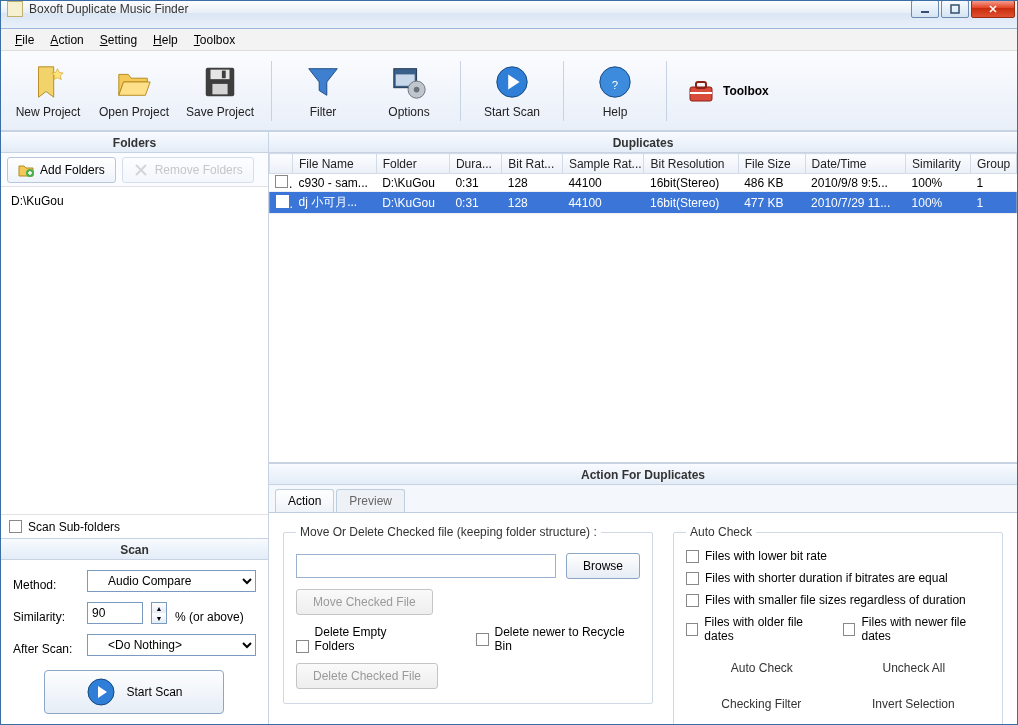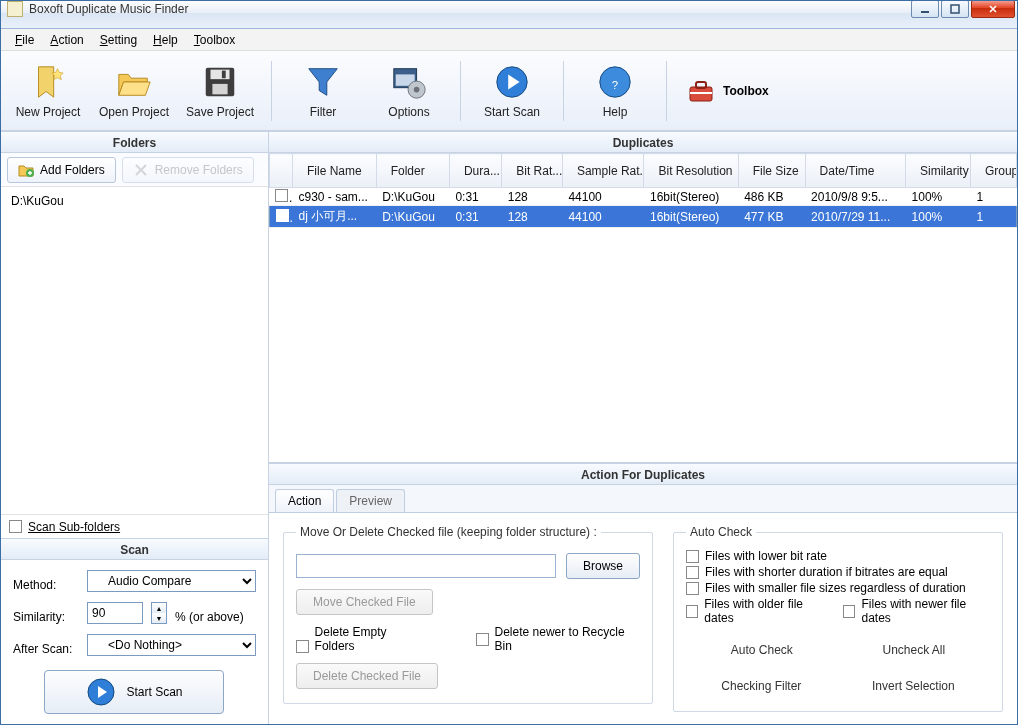--- a/index.html
+++ b/index.html
@@ -35,57 +35,57 @@
 .right { flex: 1; display: flex; flex-direction: column; }
 
 .panel-title { height: 22px; background: linear-gradient(#f8fbff,#e3ecf7); border-top: 1px solid #c7d3e3; border-bottom: 1px solid #c7d3e3; text-align: center; line-height: 22px; font-weight: bold; color: #333; }
 
 .folder-tools { height: 34px; display: flex; align-items: center; padding: 4px 6px; gap: 6px; border-bottom: 1px solid #e2e2e2; background: #fafcff; }
 .fbtn { height: 26px; padding: 0 10px; display: flex; align-items: center; gap: 6px; border: 1px solid #b8c7dc; background: linear-gradient(#fff,#eef3fa); border-radius: 3px; cursor: pointer; }
 .fbtn.disabled { opacity: .55; cursor: default; }
 .fldlist { flex: 1; padding: 6px 8px; background: #fff; overflow: auto; }
 .fldlist .itm { padding: 1px 2px; }
 
-.subf { height: 24px; display: flex; align-items: center; gap: 6px; padding: 0 8px; border-top: 1px solid #e2e2e2; text-decoration: underline; }
+.subf { height: 24px; display: flex; align-items: center; gap: 6px; padding: 0 8px; border-top: 1px solid #e2e2e2; }
 .chk { width: 13px; height: 13px; border: 1px solid #888; background: #fff; display: inline-block; cursor: pointer; }
 
 .scan-panel { padding: 10px 12px; display: flex; flex-direction: column; gap: 10px; }
 .frow { display: flex; align-items: flex-end; gap: 8px; }
 .frow label { width: 66px; }
 .sel, .num { border: 1px solid #7a9ac0; background: #fff; height: 22px; padding: 0 4px; }
 .sel { flex: 1; padding-left: 16px; }
 .num { width: 56px; }
 .spin { width: 16px; height: 22px; display: flex; flex-direction: column; border: 1px solid #7a9ac0; }
 .spin div { flex: 1; display: flex; align-items: center; justify-content: center; font-size: 7px; background: linear-gradient(#fff,#e4ecf6); cursor: pointer; }
 .bigbtn { margin: 4px auto 0; width: 180px; height: 44px; border: 1px solid #8ca6c6; border-radius: 4px; background: linear-gradient(#fdfdfe,#e6edf6); display: flex; align-items: center; justify-content: center; gap: 10px; cursor: pointer; }
 .bigbtn .pic { width: 30px; height: 30px; }
 
 
 .tblwrap { flex: 1; overflow: auto; background: #fff; }
 table.dup { width: 100%; border-collapse: collapse; table-layout: fixed; }
-table.dup th { background: linear-gradient(#fcfdff,#ebf0f7); border: 1px solid #d2dbe7; height: 34px; text-align: left; padding: 0 14px; font-weight: normal; color: #222; white-space: nowrap; overflow: hidden; }
+table.dup th { background: linear-gradient(#fcfdff,#ebf0f7); border: 1px solid #d2dbe7; height: 20px; text-align: left; padding: 0 6px; font-weight: normal; color: #222; white-space: nowrap; overflow: hidden; }
 table.dup td { border-bottom: 1px solid #f0f0f0; height: 18px; padding: 0 6px; white-space: nowrap; overflow: hidden; text-overflow: ellipsis; }
 tr.sel td { background: #3a75d7; color: #fff; }
 .cchk { width: 20px; text-align: center; }
 
 
 .action-panel { height: 262px; border-top: 1px solid #c7d3e3; display: flex; flex-direction: column; }
 .tabs { display: flex; padding: 4px 6px 0; gap: 0; background: #f4f7fb; }
 .tab { padding: 4px 12px; border: 1px solid #bfcde0; border-bottom: none; background: linear-gradient(#fff,#eef3fa); border-radius: 3px 3px 0 0; margin-right: 2px; cursor: pointer; }
 .tab.inactive { background: #eef1f6; color: #666; }
 .tabbody { flex: 1; border-top: 1px solid #bfcde0; background: #fff; padding: 12px 14px; display: flex; gap: 20px; }
 .colL { flex: 1; }
 .colR { width: 330px; }
 fieldset { border: 1px solid #cfd8e5; padding: 10px 12px 14px; border-radius: 2px; }
 legend { padding: 0 4px; color: #333; }
 .txt { width: 260px; height: 24px; border: 1px solid #9ab1cf; background: #fff; padding: 0 4px; }
 .btn { height: 26px; padding: 0 16px; border: 1px solid #8ca6c6; background: linear-gradient(#fefefe,#e7edf5); border-radius: 3px; cursor: pointer; }
 .btn.disabled { color: #9a9a9a; border-color: #c5c5c5; background: linear-gradient(#fafafa,#eeeeee); cursor: default; }
 .inline { display: flex; align-items: center; gap: 10px; margin-top: 10px; }
-.chkgrid { display: flex; flex-direction: column; gap: 2px; }
+.chkgrid { display: flex; flex-direction: column; gap: 8px; }
 .chkrow2 { display: flex; gap: 16px; }
 .linklike { color: #333; cursor: pointer; padding: 4px 2px; }
 .btnrow { display: flex; justify-content: space-around; margin-top: 14px; }
 
 svg { display: block; }
 </style>
 </head>
 <body>
 
 <div class="titlebar">

